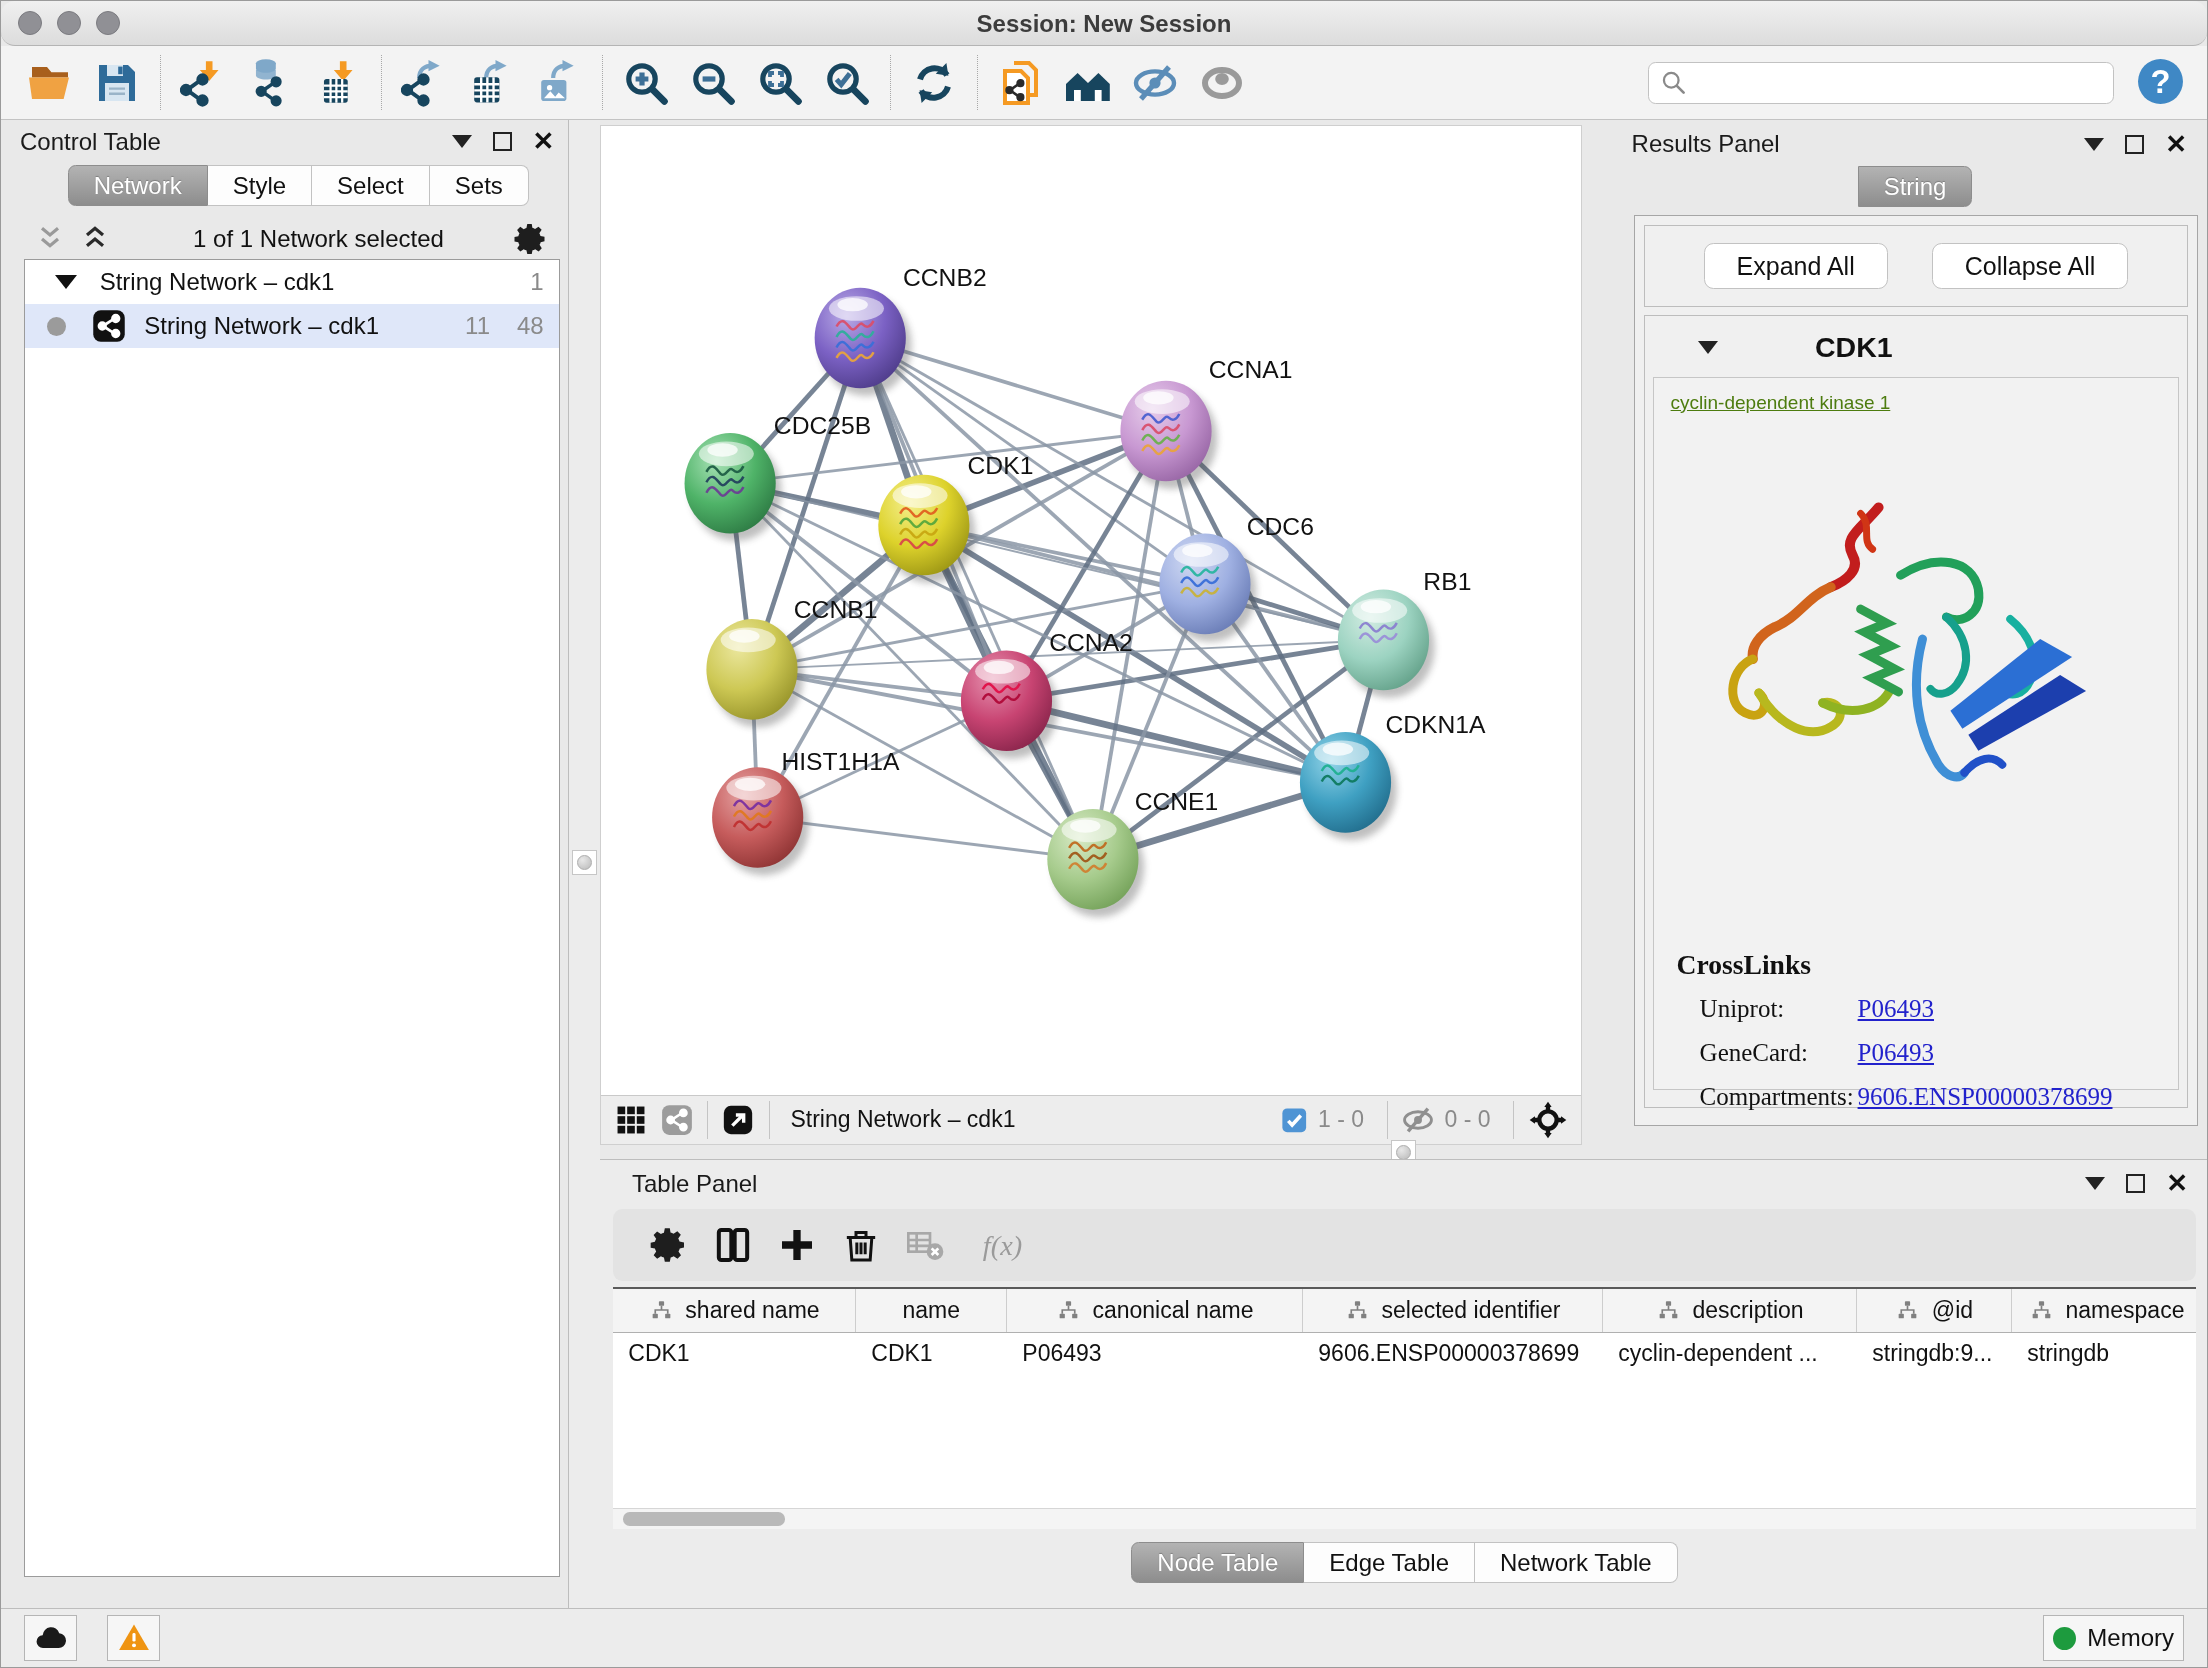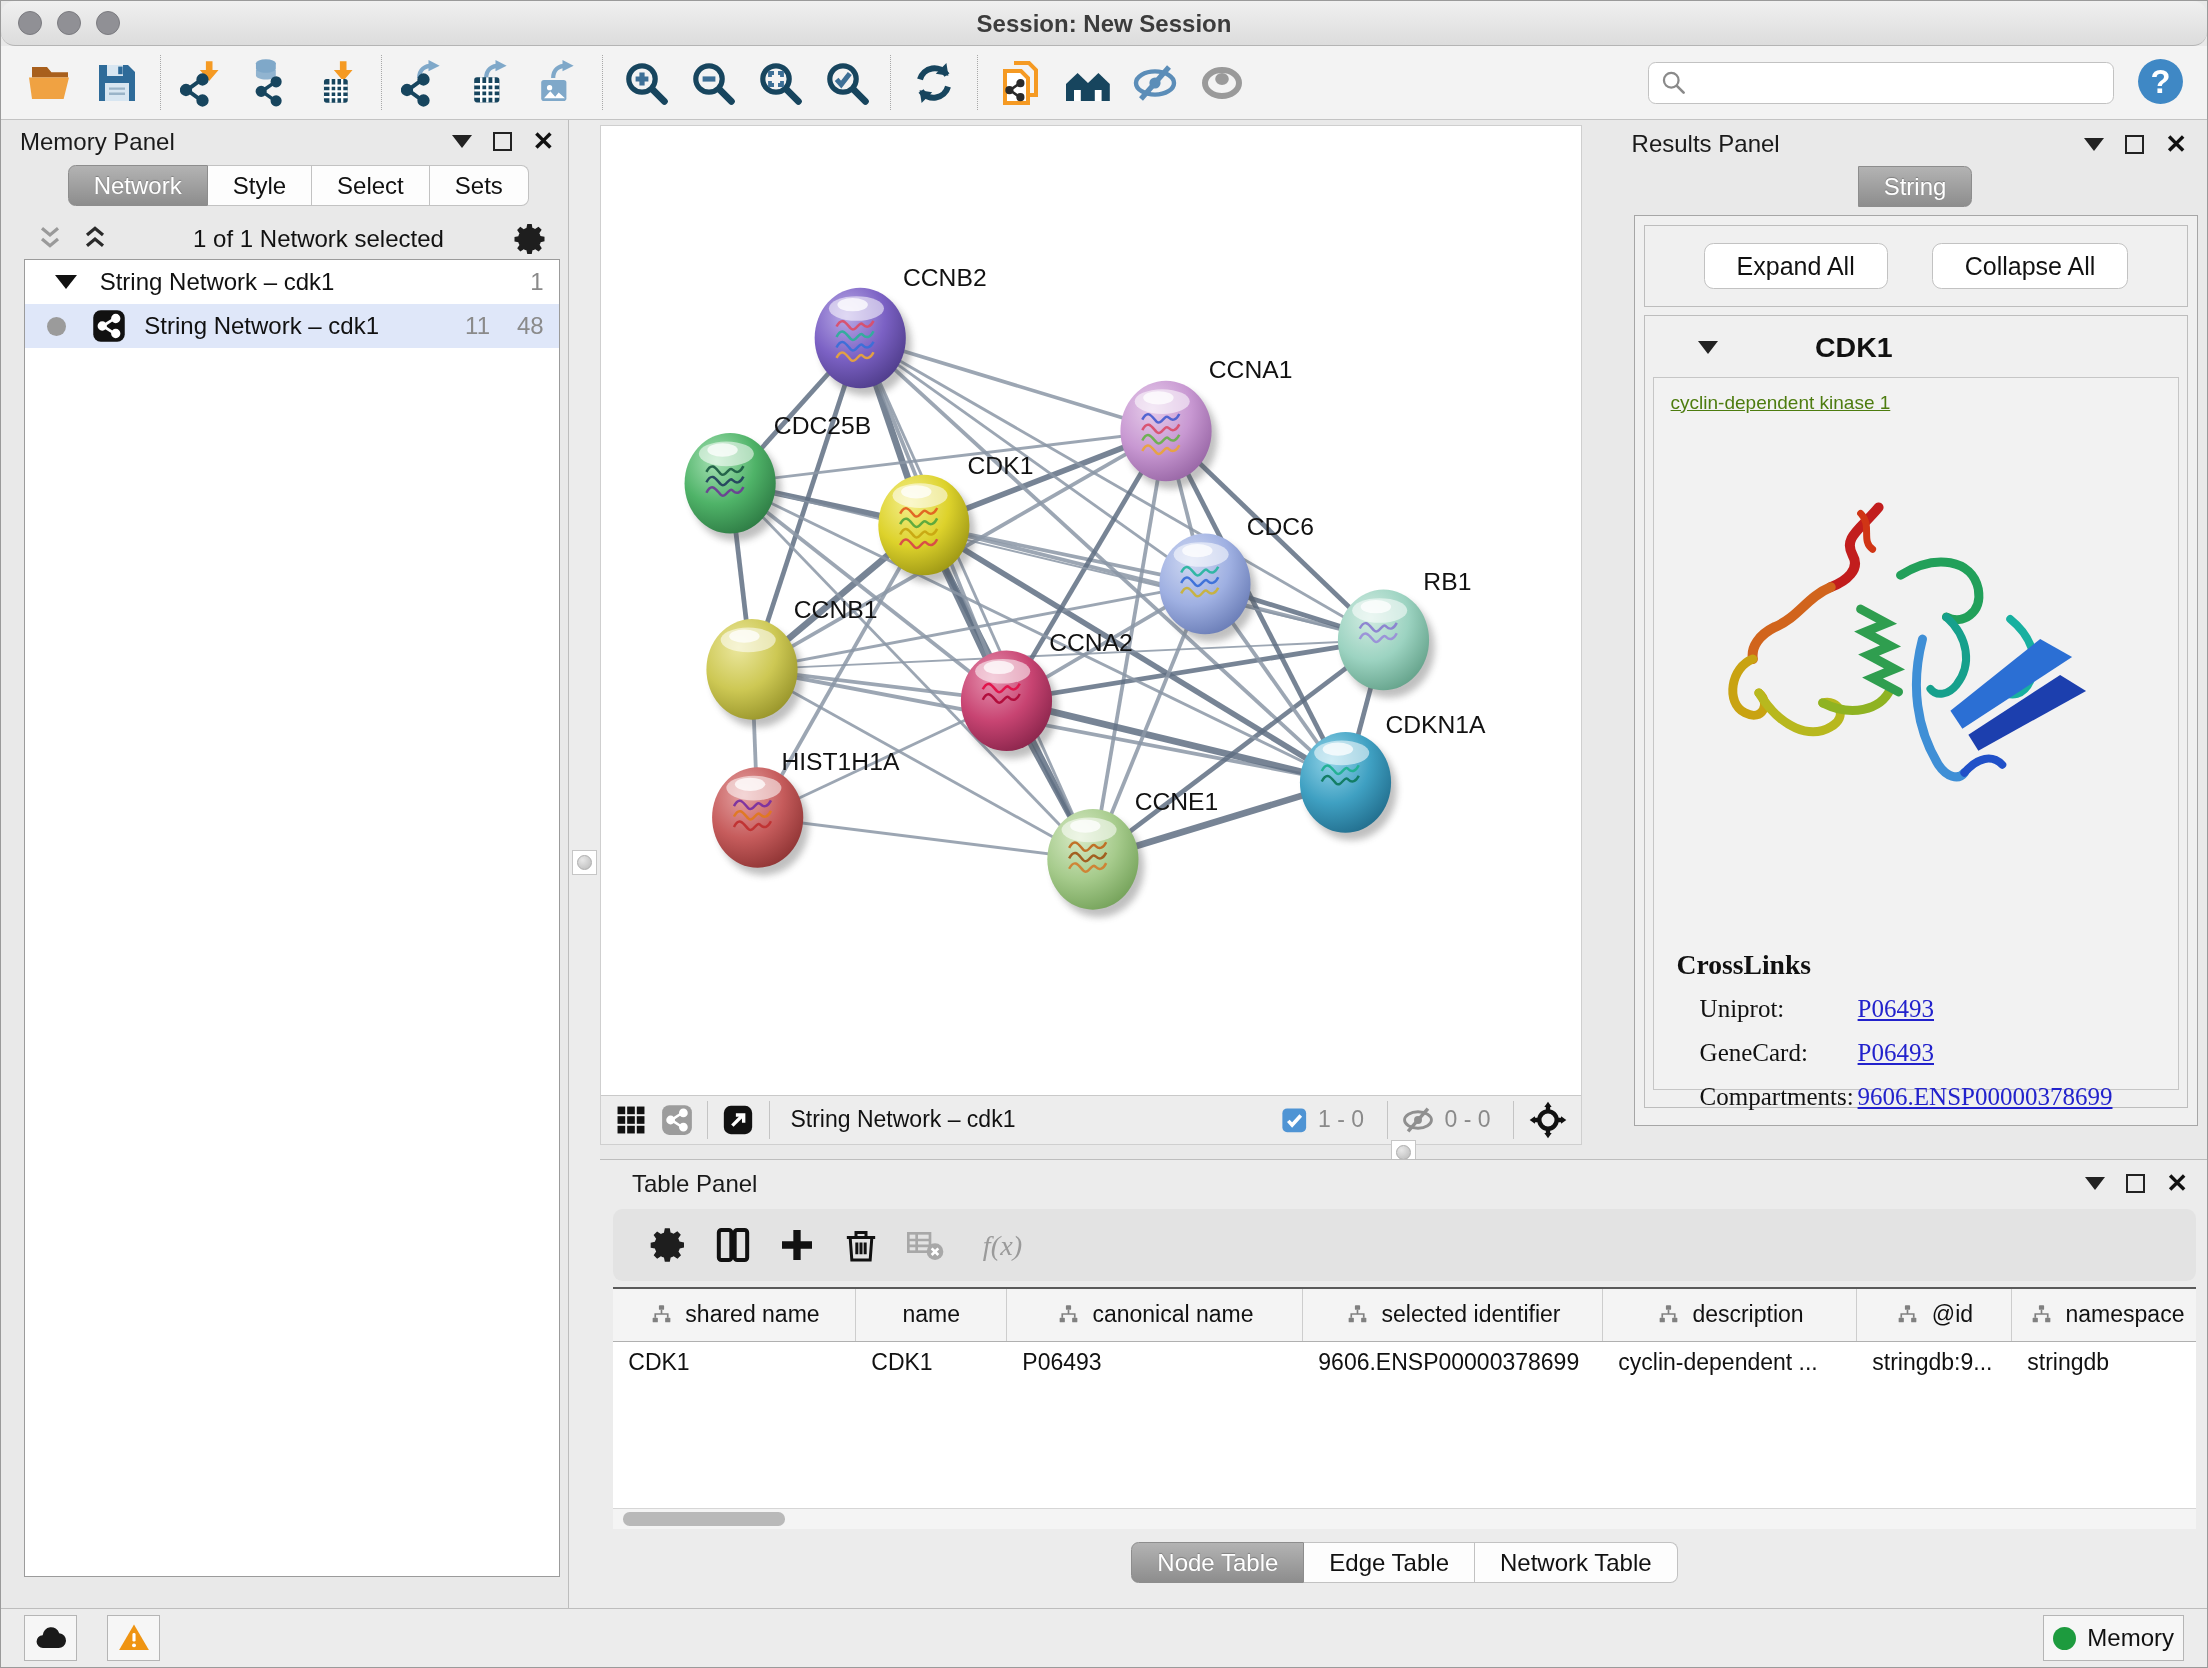--- a/index.html
+++ b/index.html
@@ -91,21 +91,21 @@
   .cl-row { display:flex; margin-bottom:16px; }
   .cl-label { width:181px; font-size:25px; color:#111; padding-left:23px; }
   .cl-link { font-size:25px; color:#2222cc; text-decoration:underline; cursor:pointer; }
 
   
   .table-panel { position:absolute; left:599px; top:1039px; width:1609px; height:452px; background:#ececec; border-top:1px solid #bdbdbd; }
   .tp-header { padding:9.5px 21px 0 32px; }
   .tp-toolbar { margin:11.4px 13.3px 0 13.3px; height:72px; background:#e3e3e3; border-radius:9.5px; display:flex; align-items:center; gap:24px; padding:0 36px; }
   .tp-toolbar svg { width:40px; height:40px; cursor:pointer; }
   .tp-table { margin:5.7px 0 0 13.3px; width:1583px; background:#fff; border-top:2.9px solid #5a5a5a; height:221px; overflow:hidden; }
-  .thead { display:flex; background:#f4f4f4; border-bottom:1.9px solid #b0b0b0; height:53px; }
+  .thead { display:flex; background:#f4f4f4; border-bottom:1.9px solid #b0b0b0; height:44px; }
   .th { display:flex; align-items:center; justify-content:center; gap:11.4px; font-size:23px; color:#111; border-right:1px solid #cdcdcd; overflow:hidden; white-space:nowrap; flex-shrink:0; }
   .th svg { width:25px; height:25px; flex-shrink:0; }
   .trow { display:flex; height:44px; }
   .td { font-size:23px; color:#111; padding:7.6px 0 0 15px; overflow:hidden; white-space:nowrap; flex-shrink:0; }
   .tp-scroll { margin-left:13.3px; width:1583px; height:21px; background:#f4f4f4; border-top:1px solid #d6d6d6; }
   .tp-thumb { width:162px; height:13.3px; margin-top:3.8px; margin-left:9.5px; background:#b9b9b9; border-radius:6.7px; cursor:pointer; }
   .tp-tabs { display:flex; justify-content:center; margin-top:13.3px; }
 
   
   .statusbar { position:absolute; left:0; bottom:0; width:100%; height:59px; background:#ececec; border-top:1.9px solid #bdbdbd; display:flex; align-items:center; padding:0 23px; }
@@ -330,21 +330,21 @@
           <circle cx="12" cy="12" r="11" fill="#3f88c5"></circle>
           <text x="12" y="17.5" font-size="16" font-weight="bold" fill="#fff" text-anchor="middle" font-family="Liberation Sans, sans-serif">?</text>
         </svg>
     </button>
   </div>
 
   <div class="workspace">
 
     <section class="control-panel">
       <div class="panel-header cp-header">
-        <span>Memory Panel</span>
+        <span>Control Table</span>
         <span class="hdr-icons">
           <i class="tri-down"></i>
           <i class="float-box"></i>
           <span class="close-x">✕</span>
         </span>
       </div>
       <div class="tabs cp-tabs" id="cp-tabs">
           <span class="tab active">Network</span>
           <span class="tab">Style</span>
           <span class="tab">Select</span>

